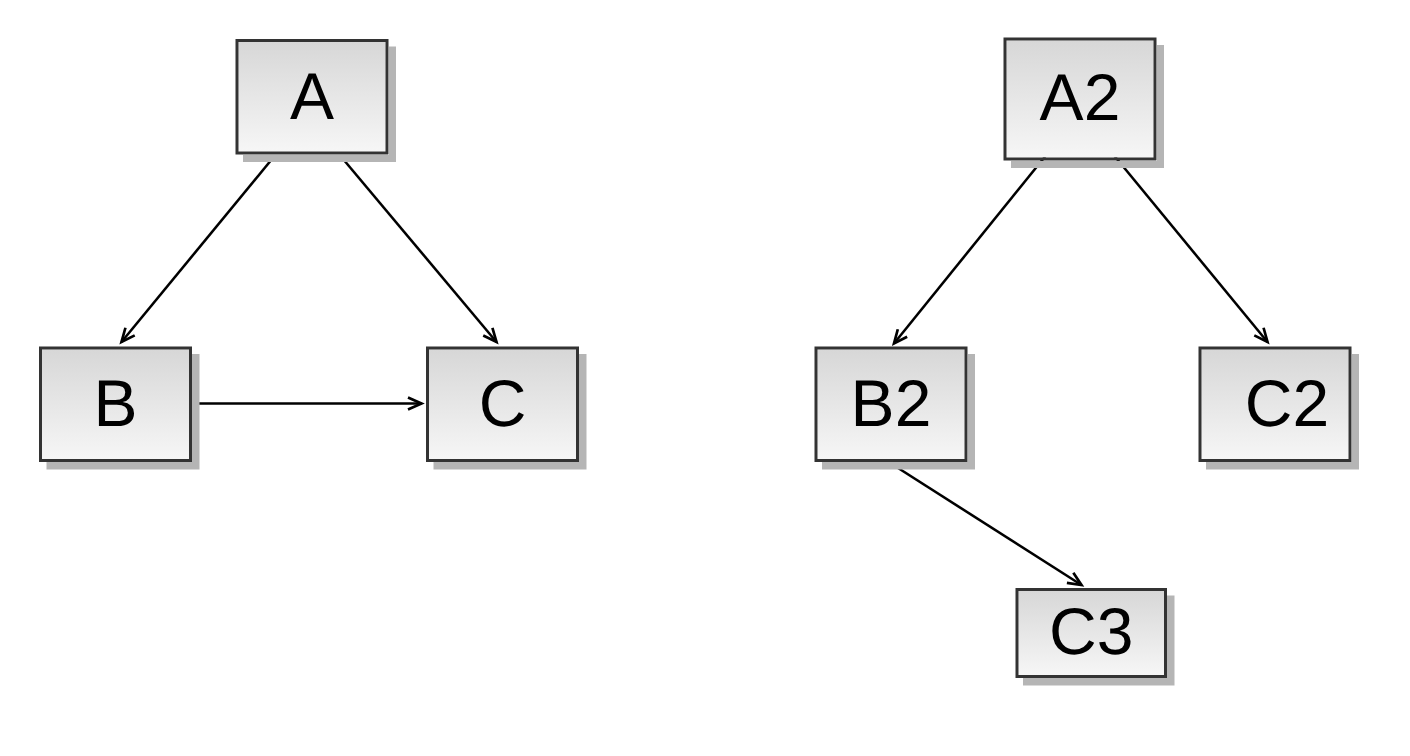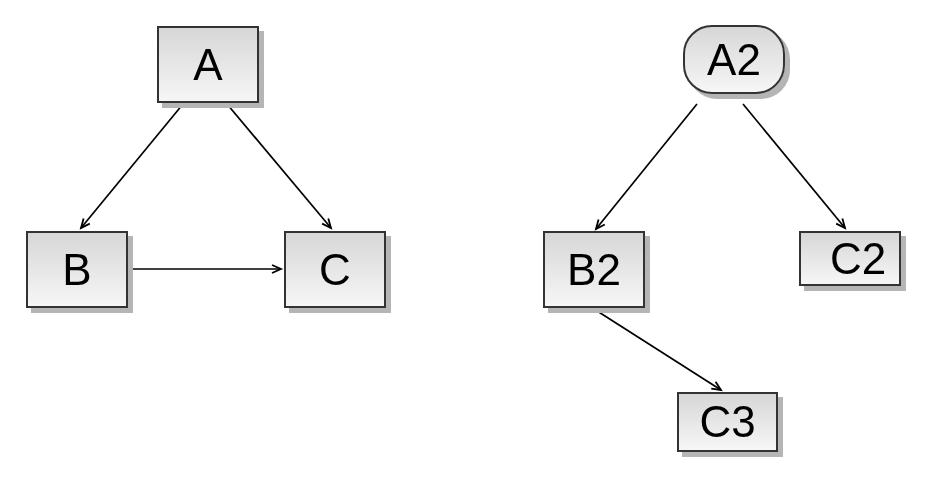--- a/index.html
+++ b/index.html
@@ -68,26 +68,26 @@
   <div id="nodes">
       <div class="node" style="left: 157px; top: 26px; width: 102px; height: 77px;">
         <span class="node-label">A</span>
       </div>
       <div class="node" style="left: 26px; top: 231px; width: 102px; height: 77px;">
         <span class="node-label">B</span>
       </div>
       <div class="node" style="left: 284px; top: 231px; width: 102px; height: 77px;">
         <span class="node-label">C</span>
       </div>
-      <div class="node" style="left: 683px; top: 25px; width: 102px; height: 69px; border-radius: 29px;">
+      <div class="node" style="left: 669px; top: 25px; width: 102px; height: 82px;">
         <span class="node-label">A2</span>
       </div>
       <div class="node" style="left: 543px; top: 231px; width: 102px; height: 77px; align-items: center;">
         <span class="node-label">B2</span>
       </div>
-      <div class="node" style="left: 799px; top: 231px; width: 102px; height: 55px; padding-left: 16px;">
+      <div class="node" style="left: 799px; top: 231px; width: 102px; height: 77px; padding-left: 16px;">
         <span class="node-label">C2</span>
       </div>
       <div class="node" style="left: 677px; top: 392px; width: 101px; height: 60px;">
         <span class="node-label">C3</span>
       </div>
     </div>
 </div>
 
 </body></html>

